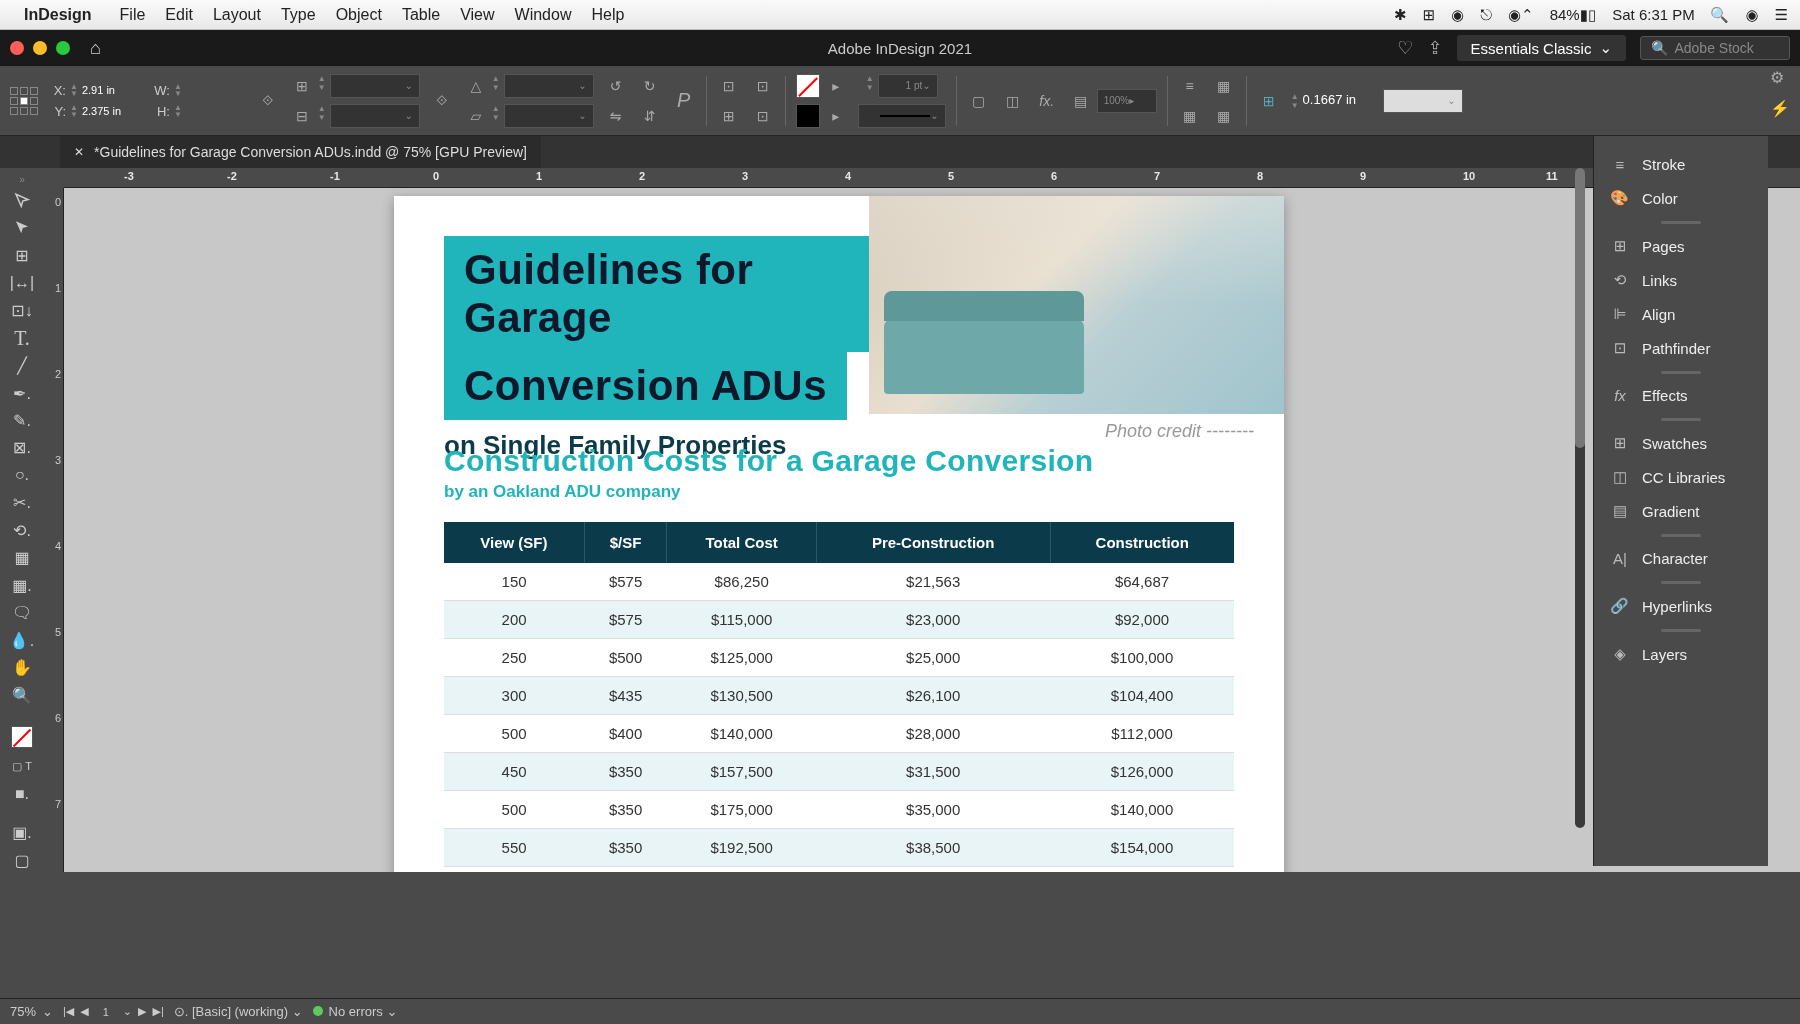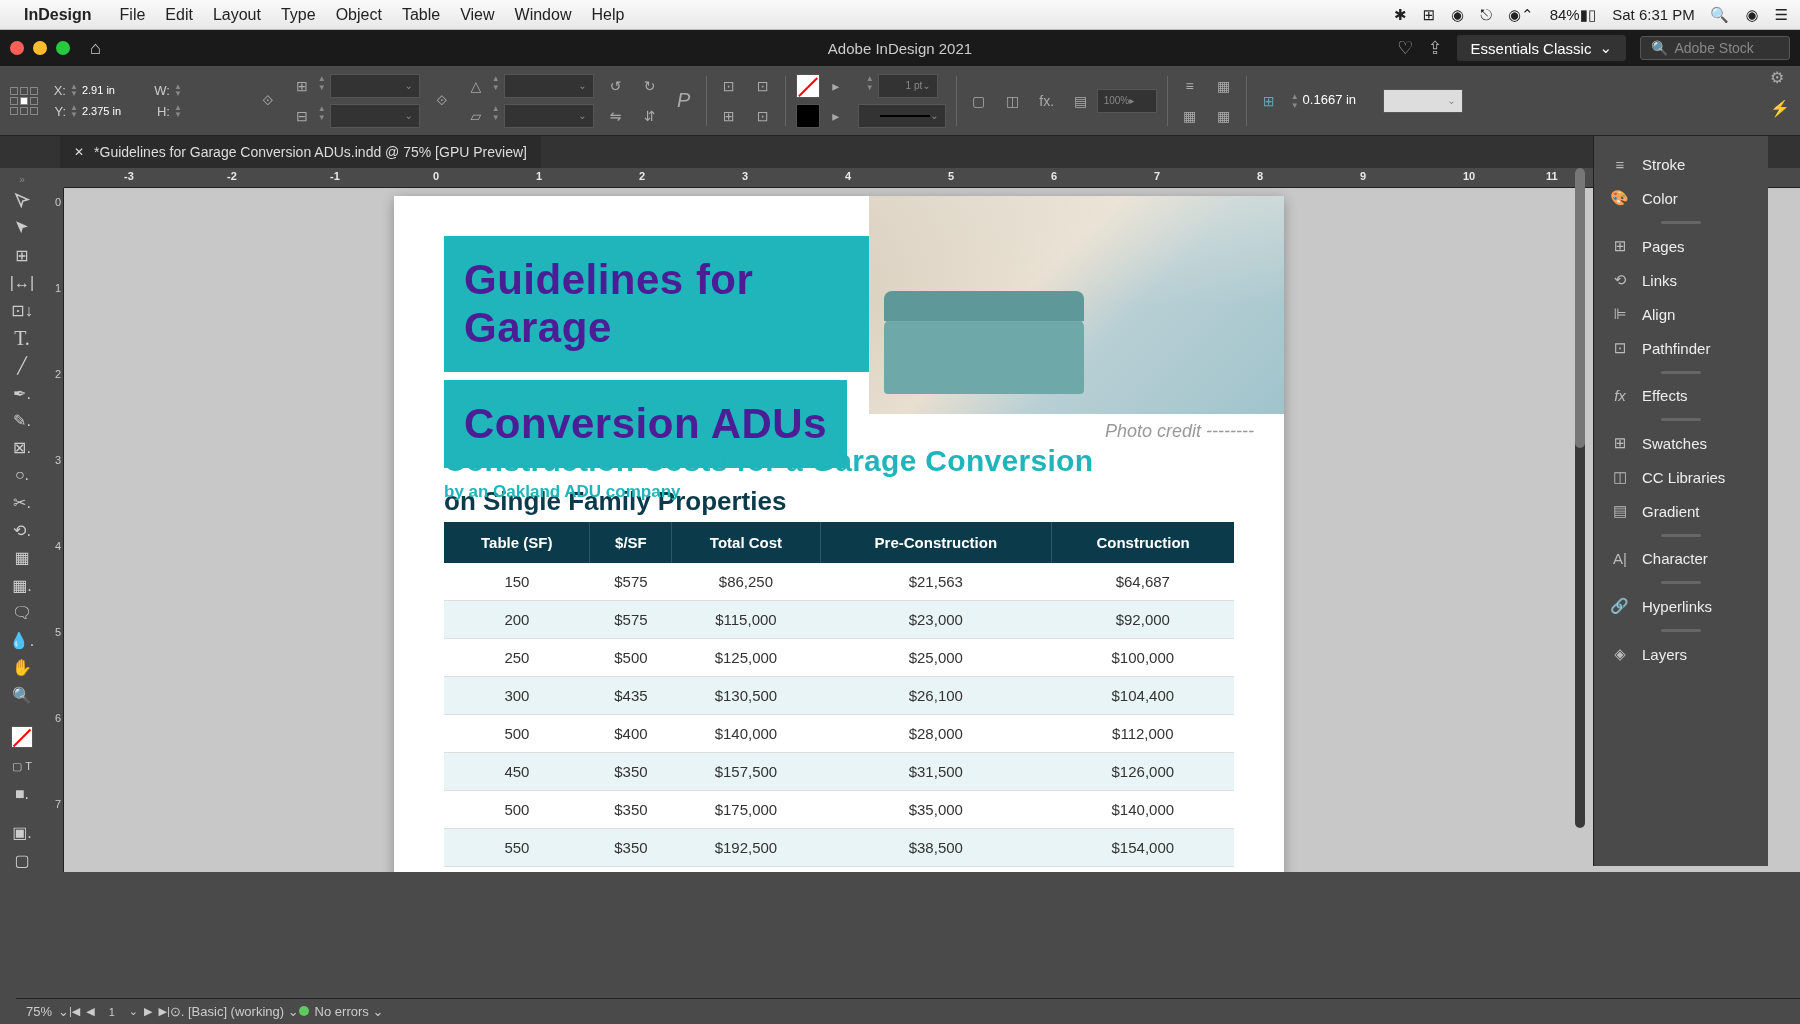--- a/index.html
+++ b/index.html
@@ -45,41 +45,41 @@
 .tool.fill{width:32px;height:32px}
 .rulery{width:20px;background:#4a4a4a;position:relative;border-right:1px solid #222;margin-top:20px}
 .rulery .tick{position:absolute;right:2px;font-size:11px;color:#ccc}
 .canvas-wrap{flex:1;position:relative;overflow:hidden;background:#c8c8c8}
 .rulerx{height:20px;background:#4a4a4a;border-bottom:1px solid #222;position:relative;margin-left:0}
 .rulerx .tick{position:absolute;top:2px;font-size:11px;color:#e8e8e8;font-weight:600}
 .canvas-area{position:absolute;top:20px;left:0;right:0;bottom:0;overflow:hidden}
 .page{position:absolute;left:330px;top:8px;width:890px;background:#fff;box-shadow:0 3px 12px rgba(0,0,0,0.3);padding:0}
 .hero{display:flex;height:218px}
 .hero-left{flex:1;padding:40px 0 0 50px}
-.title-box{background:#1fb5ba;color:#4c1d95;font-size:42px;font-weight:700;padding:20px 20px;display:inline-block;margin-bottom:8px;letter-spacing:0.5px}
+.title-box{background:#1fb5ba;color:#0f172a;font-size:42px;font-weight:700;padding:10px 20px;display:inline-block;letter-spacing:0.5px}
 .subtitle{color:#0b3a4a;font-size:26px;font-weight:700;margin-top:10px}
 .hero-right{width:415px;position:relative;background:linear-gradient(135deg,#d4c9b8 0%,#e8dfd0 40%,#b8cfd4 60%,#a0c4cc 100%)}
 .hero-right::before{content:"";position:absolute;inset:0;background:linear-gradient(180deg,rgba(240,235,225,0.4),transparent 50%)}
 .sofa{position:absolute;bottom:20px;left:15px;width:200px;height:75px;background:#6fa8a8;border-radius:8px 8px 4px 4px}
 .sofa::before{content:"";position:absolute;top:-28px;left:0;right:0;height:30px;background:#5f9898;border-radius:8px 8px 0 0}
 .photo-credit{position:absolute;right:30px;top:225px;font-size:18px;color:#999;font-style:italic}
 .content{padding:30px 50px}
 .h2{color:#1fb5ba;font-size:30px;font-weight:800;letter-spacing:0.3px}
 .h3{color:#1fb5ba;font-size:17px;font-weight:600;margin-top:4px}
 table{width:100%;border-collapse:collapse;margin-top:20px;font-size:15px}
 thead th{background:#0b3a4a;color:#fff;padding:12px 8px;font-weight:600;border-right:1px solid #2a5866;font-size:15px}
 thead th:last-child{border-right:none}
 tbody td{padding:10px 8px;text-align:center;color:#333;border-bottom:1px solid #ddd}
 tbody tr:nth-child(even){background:#e8f4f6}
 .rightpanel{position:absolute;right:0;top:136px;width:175px;height:730px;background:#4a4a4a;border-left:1px solid #222;padding-top:12px}
 .panelrow{display:flex;align-items:center;gap:12px;padding:8px 16px;color:#eee;font-size:15px;cursor:pointer}
 .panelrow .picon{width:20px;text-align:center;color:#bbb}
 .panelsep{height:14px;position:relative}
 .panelsep::after{content:"";position:absolute;left:50%;top:6px;width:40px;height:3px;background:#666;transform:translateX(-50%);border-radius:2px}
-.statusbar{position:absolute;bottom:0;left:16px;right:0;height:26px;background:#4a4a4a;border-top:1px solid #222;display:flex;align-items:center;padding:0 10px;color:#ccc;font-size:13px;}
+.statusbar{position:absolute;bottom:0;left:0;right:0;height:26px;background:#4a4a4a;border-top:1px solid #222;display:flex;align-items:center;padding:0 10px;color:#ccc;font-size:13px;gap:10px}
 .statusbar .zoom{display:flex;align-items:center;gap:6px}
 .statusbar .pager{display:flex;align-items:center;gap:6px}
 .statusbar .pager span{cursor:pointer;font-size:11px}
 .statusbar .dot-g{width:10px;height:10px;border-radius:50%;background:#5fc95f;display:inline-block;margin-right:6px}
 .scrollbar-track{position:absolute;right:8px;top:168px;width:10px;height:660px;background:#3a3a3a;border-radius:5px}
 .scrollbar-thumb{position:absolute;right:8px;top:168px;width:10px;height:280px;background:#777;border-radius:5px}
 .ctrl-right-icons{position:absolute;right:10px;top:68px;display:flex;flex-direction:column;gap:12px;color:#aaa;font-size:16px}
 </style>
 </head>
 <body>
@@ -229,21 +229,21 @@
         <div class="ctrl-drop" style="width:60px;">
           <span>1 pt</span>
           <span>⌄</span>
         </div>
       </div>
     <div class="ctrl-drop" style="width:88px"><span style="width:50px;height:2px;background:#000"></span>⌄</div>
   </div>
   <div class="ctrlsep"></div>
   <span class="ctrl-icon">▢</span>
   <span class="ctrl-icon">◫</span>
-  <span class="ctrl-icon" style="">fx.</span>
+  <span class="ctrl-icon" style="font-style:italic">fx.</span>
   <div class="ctrl-col">
     <div style="display:flex;gap:4px">
         <span class="ctrl-icon">▤</span>
         <div class="ctrl-drop" style="width:60px;justify-content:flex-start">
           <span>100%</span>
           <span>▸</span>
         </div>
       </div>
   </div>
   <div class="ctrlsep"></div>
@@ -360,21 +360,21 @@
             <div class="sofa"></div>
           </div>
         </div>
         <div class="photo-credit">Photo credit --------</div>
         <div class="content">
           <div class="h2">Construction Costs for a Garage Conversion</div>
           <div class="h3">by an Oakland ADU company</div>
           <table>
             <thead>
                 <tr>
-              <th>Table (SF)</th>
+              <th>View (SF)</th>
               <th>$/SF</th>
               <th>Total Cost</th>
               <th>Pre-Construction</th>
               <th>Construction</th>
             </tr>
               </thead>
             <tbody id="tbody">
                 <tr>
                   <td>150</td>
                   <td>$575</td>

